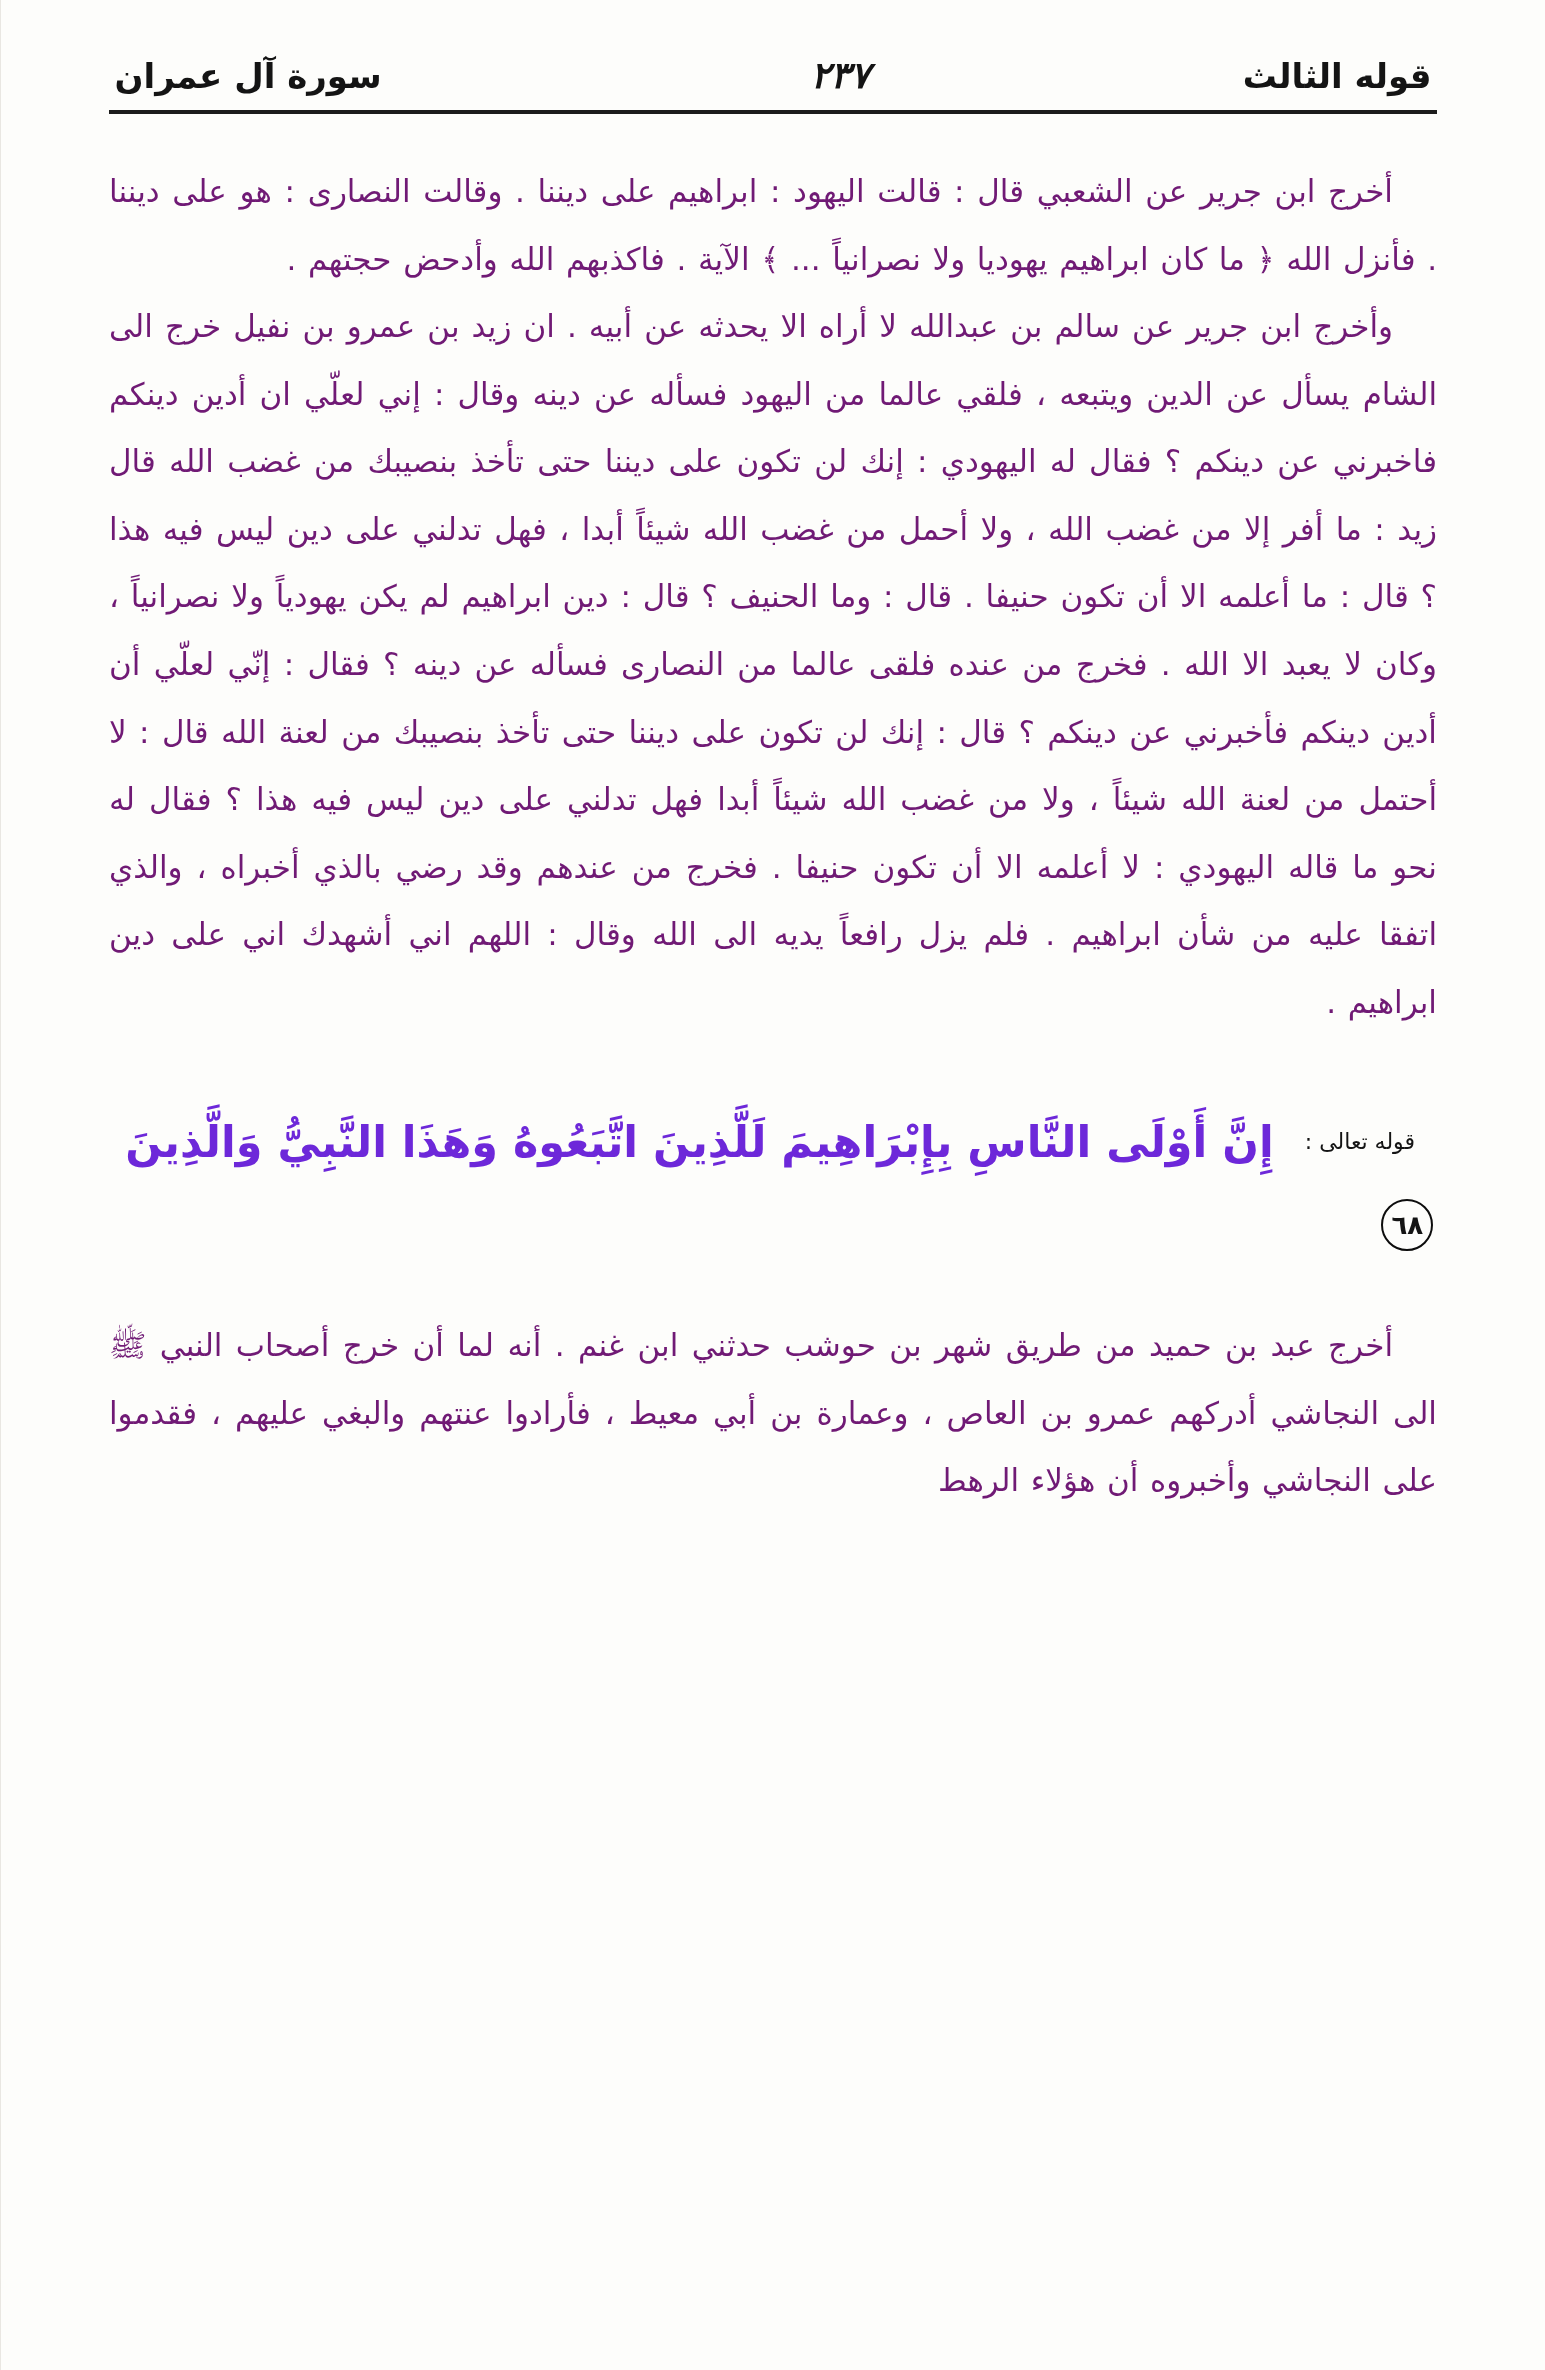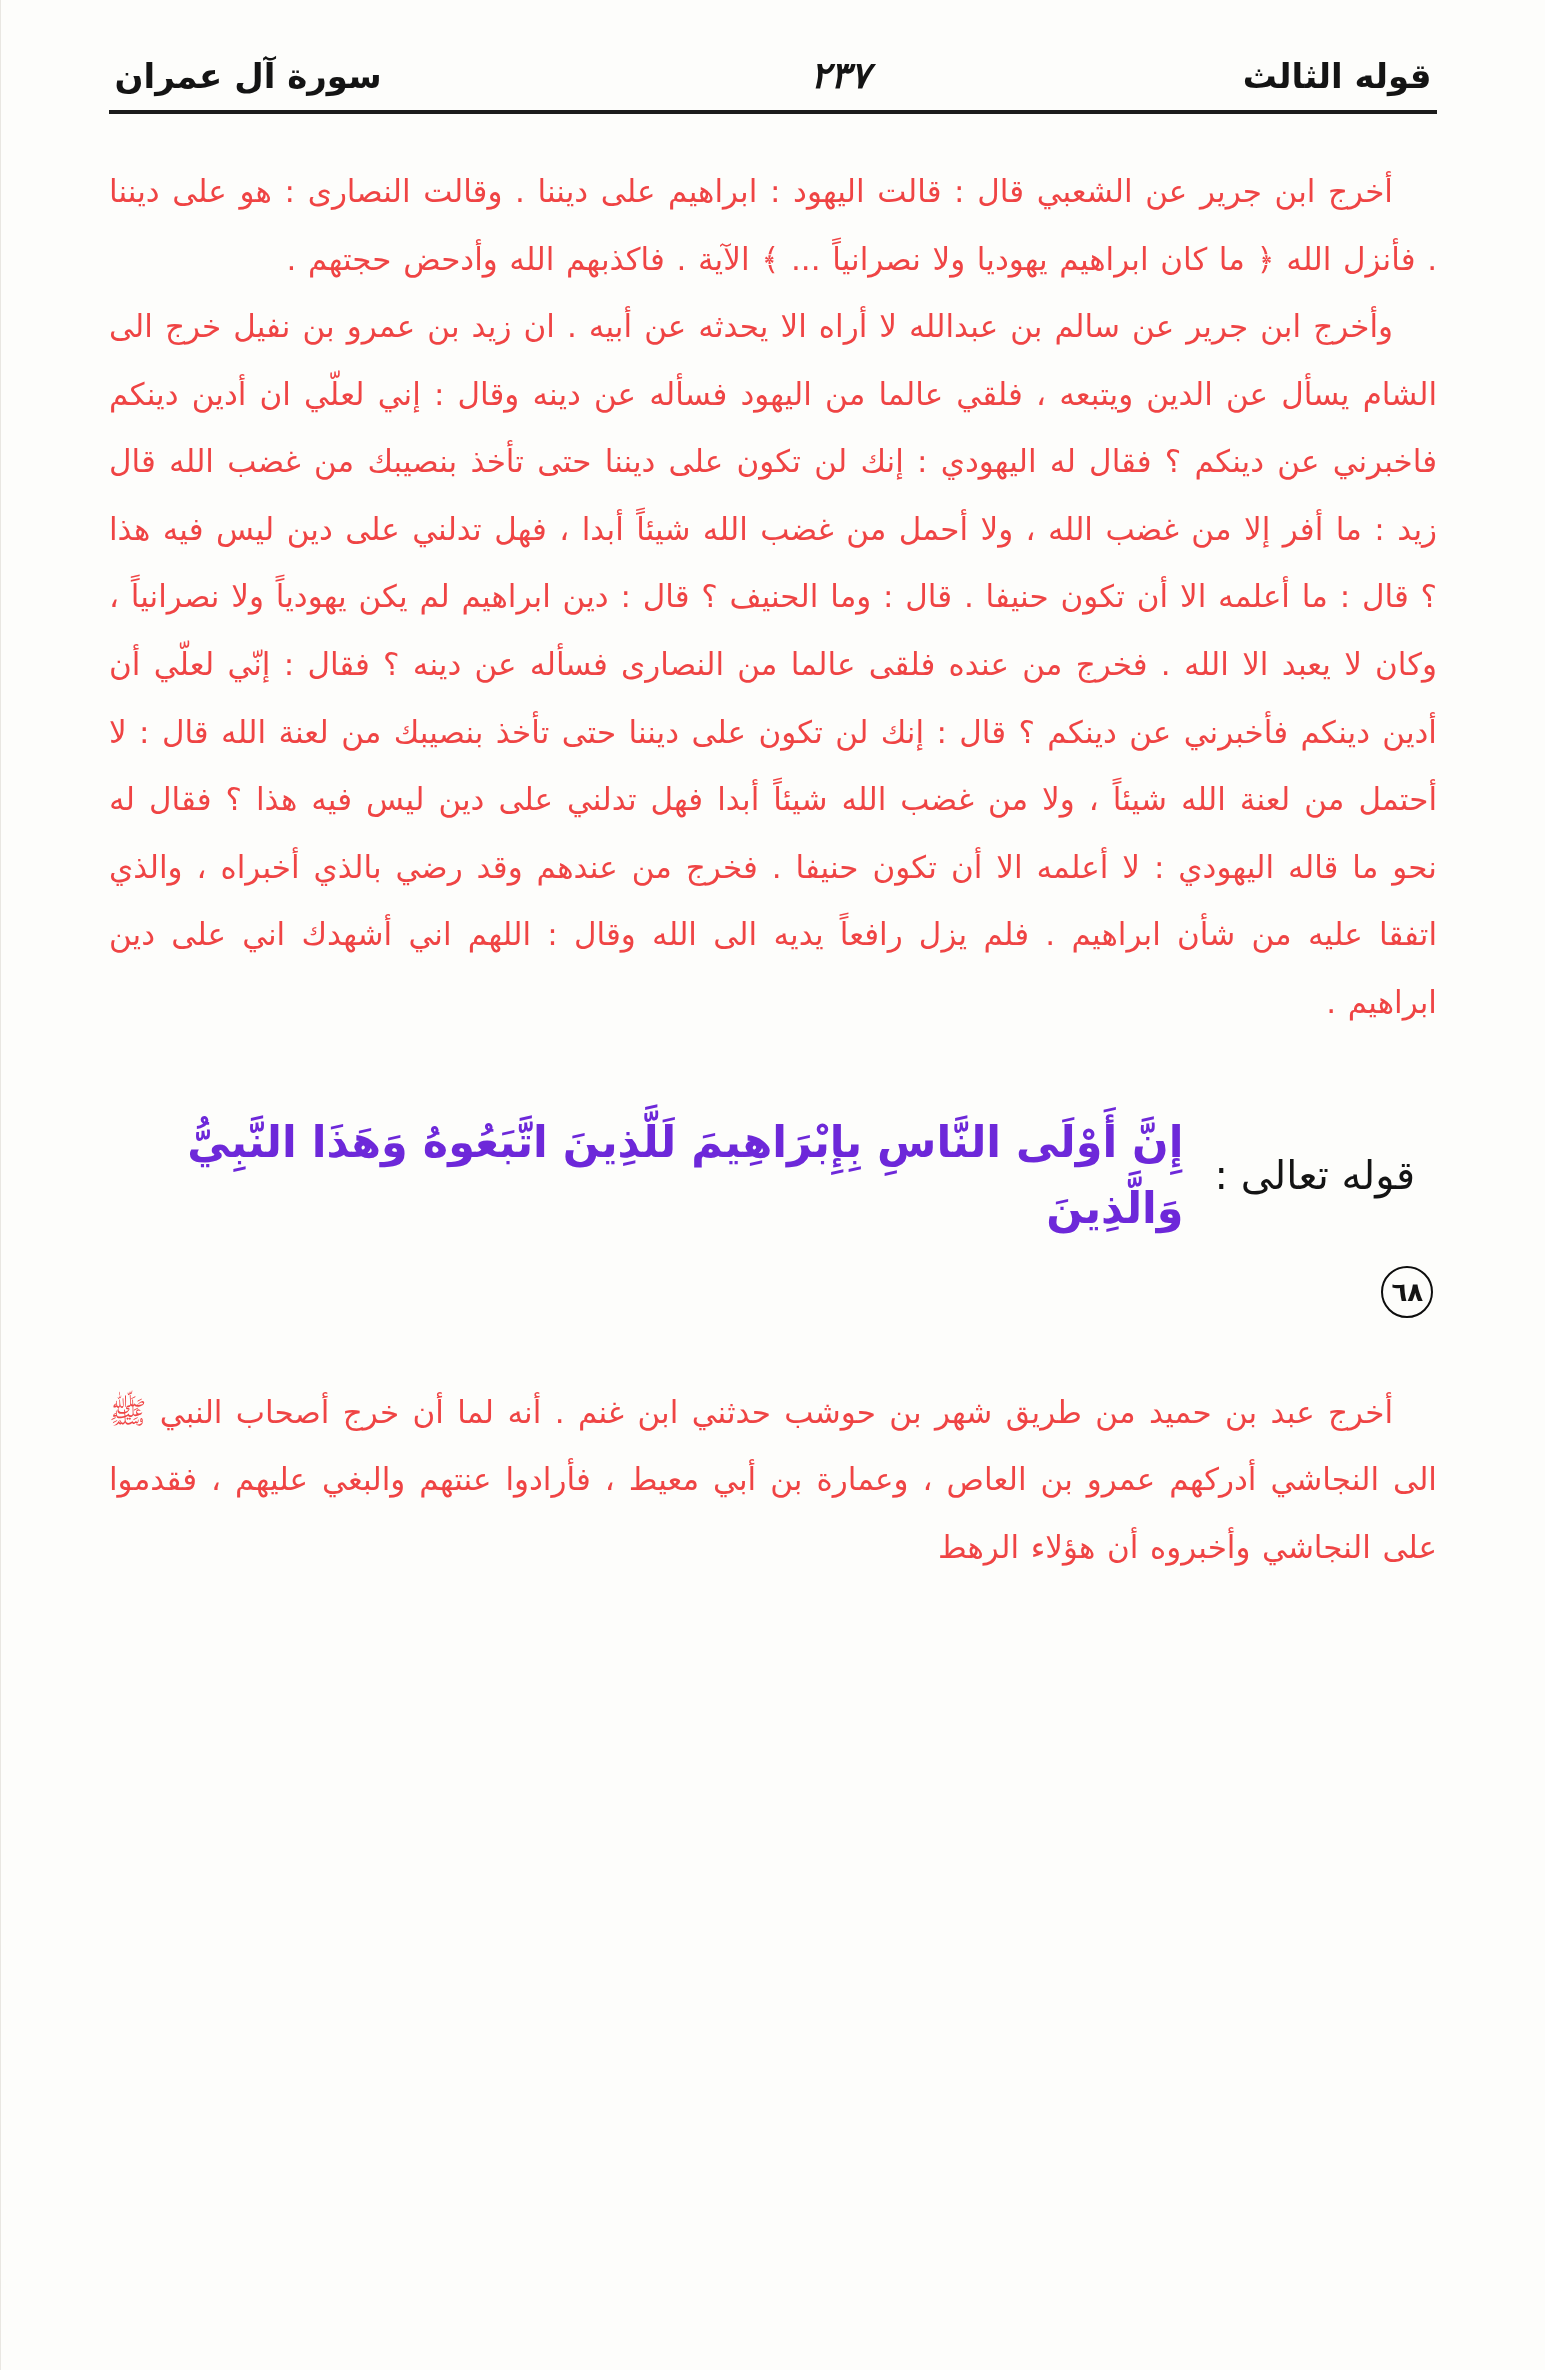--- a/index.html
+++ b/index.html
@@ -44,39 +44,39 @@
     margin-top: 13px;
     margin-bottom: 44px;
   }
 
   
   .body-text p {
     font-size: 31px;
     line-height: 2.18;
     text-align: justify;
     text-indent: 44px;
-    color: #ef4444;
+    color: #701a75;
     word-spacing: 1.8px;
   }
   .body-text p.short-line {
     text-align: right;
   }
 
   
   .verse-block {
     margin: 72px 0 61px 0;
     line-height: 1.55;
   }
   .verse-row1 {
     display: flex;
     align-items: center;
     gap: 31px;
   }
   .verse-intro {
-    font-size: 40px;
+    font-size: 22px;
     white-space: nowrap;
     padding-right: 22px;
     text-align: right;
   }
   .verse-text {
     font-size: 43px;
     font-weight: bold;
     color: #6d28d9;
     letter-spacing: 0.9px;
   }

